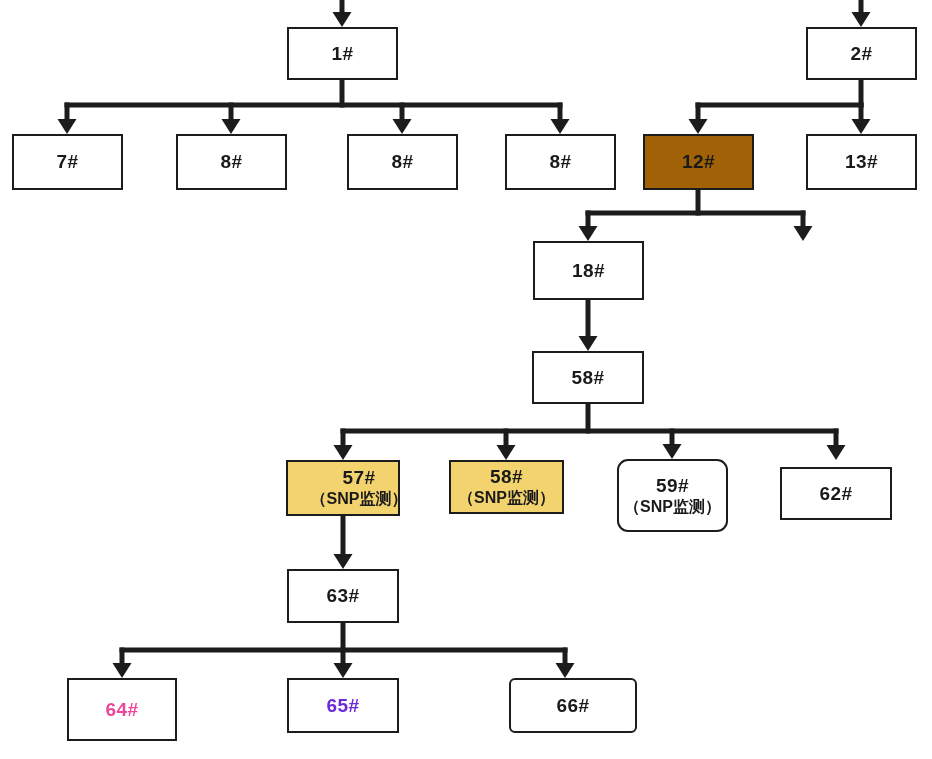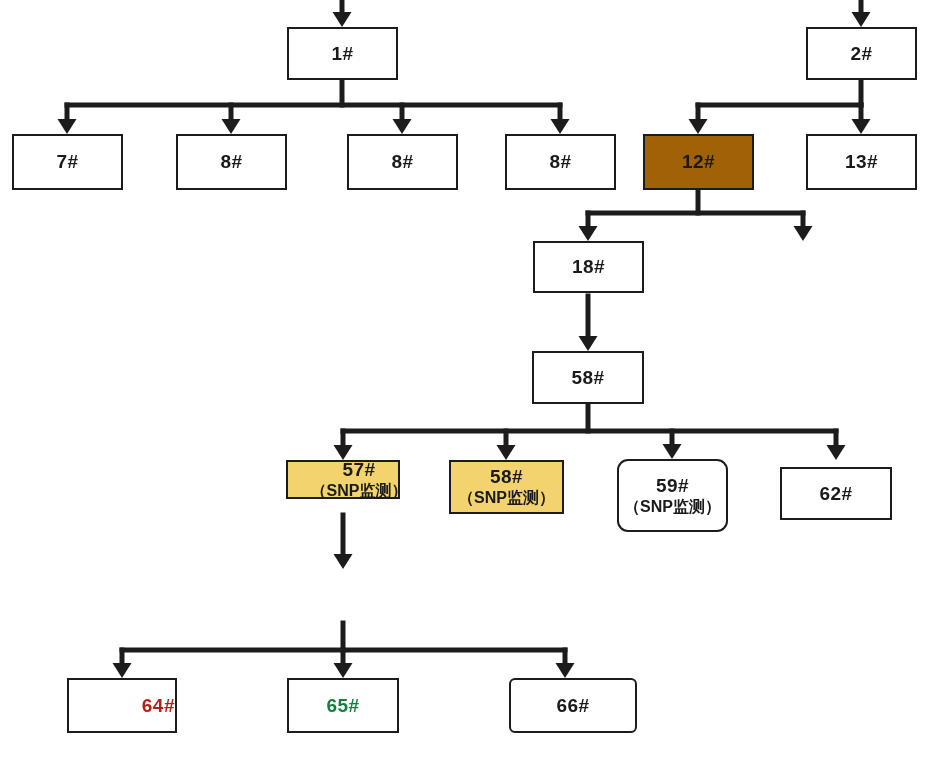--- a/index.html
+++ b/index.html
@@ -119,49 +119,53 @@
 
   </div>
     <div class="node" style="left: 643px; top: 134px; width: 111px; height: 56px; border-width: 2px; border-color: rgb(28, 28, 28); background: #a16207; color: rgb(26, 26, 26);">
     <div class="label">12#</div>
 
   </div>
     <div class="node" style="left: 806px; top: 134px; width: 111px; height: 56px; border-width: 2px; border-color: rgb(28, 28, 28); background: rgb(255, 255, 255); color: rgb(26, 26, 26);">
     <div class="label">13#</div>
 
   </div>
-    <div class="node" style="left: 533px; top: 241px; width: 111px; height: 52px; border-width: 2px; border-color: rgb(28, 28, 28); background: rgb(255, 255, 255); color: rgb(26, 26, 26);">
+    <div class="node" style="left: 533px; top: 241px; width: 111px; height: 59px; border-width: 2px; border-color: rgb(28, 28, 28); background: rgb(255, 255, 255); color: rgb(26, 26, 26);">
     <div class="label">18#</div>
 
   </div>
     <div class="node" style="left: 532px; top: 351px; width: 112px; height: 53px; border-width: 2px; border-color: rgb(28, 28, 28); background: rgb(255, 255, 255); color: rgb(26, 26, 26);">
     <div class="label">58#</div>
 
   </div>
-    <div class="node" style="left: 286px; top: 460px; width: 114px; height: 39px; border-width: 2px; border-color: rgb(28, 28, 28); background: rgb(243, 211, 109); color: rgb(26, 26, 26); padding-left: 32px;">
+    <div class="node" style="left: 286px; top: 460px; width: 114px; height: 56px; border-width: 2px; border-color: rgb(28, 28, 28); background: rgb(243, 211, 109); color: rgb(26, 26, 26); padding-left: 32px;">
     <div class="label">57#</div>
     <div class="sublabel">（SNP监测）</div>
   </div>
     <div class="node" style="left: 449px; top: 460px; width: 115px; height: 54px; border-width: 2px; border-color: rgb(28, 28, 28); background: rgb(243, 211, 109); color: rgb(26, 26, 26);">
     <div class="label">58#</div>
     <div class="sublabel">（SNP监测）</div>
   </div>
     <div class="node" style="left: 617px; top: 459px; width: 111px; height: 73px; border-width: 2px; border-color: rgb(28, 28, 28); background: rgb(255, 255, 255); color: rgb(26, 26, 26); border-radius: 11px;">
     <div class="label">59#</div>
     <div class="sublabel">（SNP监测）</div>
   </div>
     <div class="node" style="left: 780px; top: 460px; width: 112px; height: 53px; border-width: 2px; border-color: rgb(28, 28, 28); background: rgb(255, 255, 255); color: rgb(26, 26, 26); margin-top: 7px;">
     <div class="label">62#</div>
 
   </div>
-    <div class="node" style="left: 67px; top: 678px; width: 110px; height: 55px; border-width: 2px; border-color: rgb(28, 28, 28); background: rgb(255, 255, 255); color: #b91c1c; align-items: flex-end;">
+    <div class="node" style="left: 287px; top: 569px; width: 112px; height: 54px; border-width: 2px; border-color: rgb(28, 28, 28); background: rgb(255, 255, 255); color: rgb(26, 26, 26);">
+    <div class="label">63#</div>
+
+  </div>
+    <div class="node" style="left: 67px; top: 678px; width: 110px; height: 63px; border-width: 2px; border-color: rgb(28, 28, 28); background: rgb(255, 255, 255); color: #ec4899;">
     <div class="label">64#</div>
 
   </div>
-    <div class="node" style="left: 287px; top: 678px; width: 112px; height: 55px; border-width: 2px; border-color: rgb(28, 28, 28); background: rgb(255, 255, 255); color: #15803d;">
+    <div class="node" style="left: 287px; top: 678px; width: 112px; height: 55px; border-width: 2px; border-color: rgb(28, 28, 28); background: rgb(255, 255, 255); color: #6d28d9;">
     <div class="label">65#</div>
 
   </div>
     <div class="node" style="left: 509px; top: 678px; width: 128px; height: 55px; border-width: 2px; border-color: rgb(28, 28, 28); background: rgb(255, 255, 255); color: rgb(26, 26, 26); border-radius: 6px;">
     <div class="label">66#</div>
 
   </div>
   </div>
 
 </body></html>

